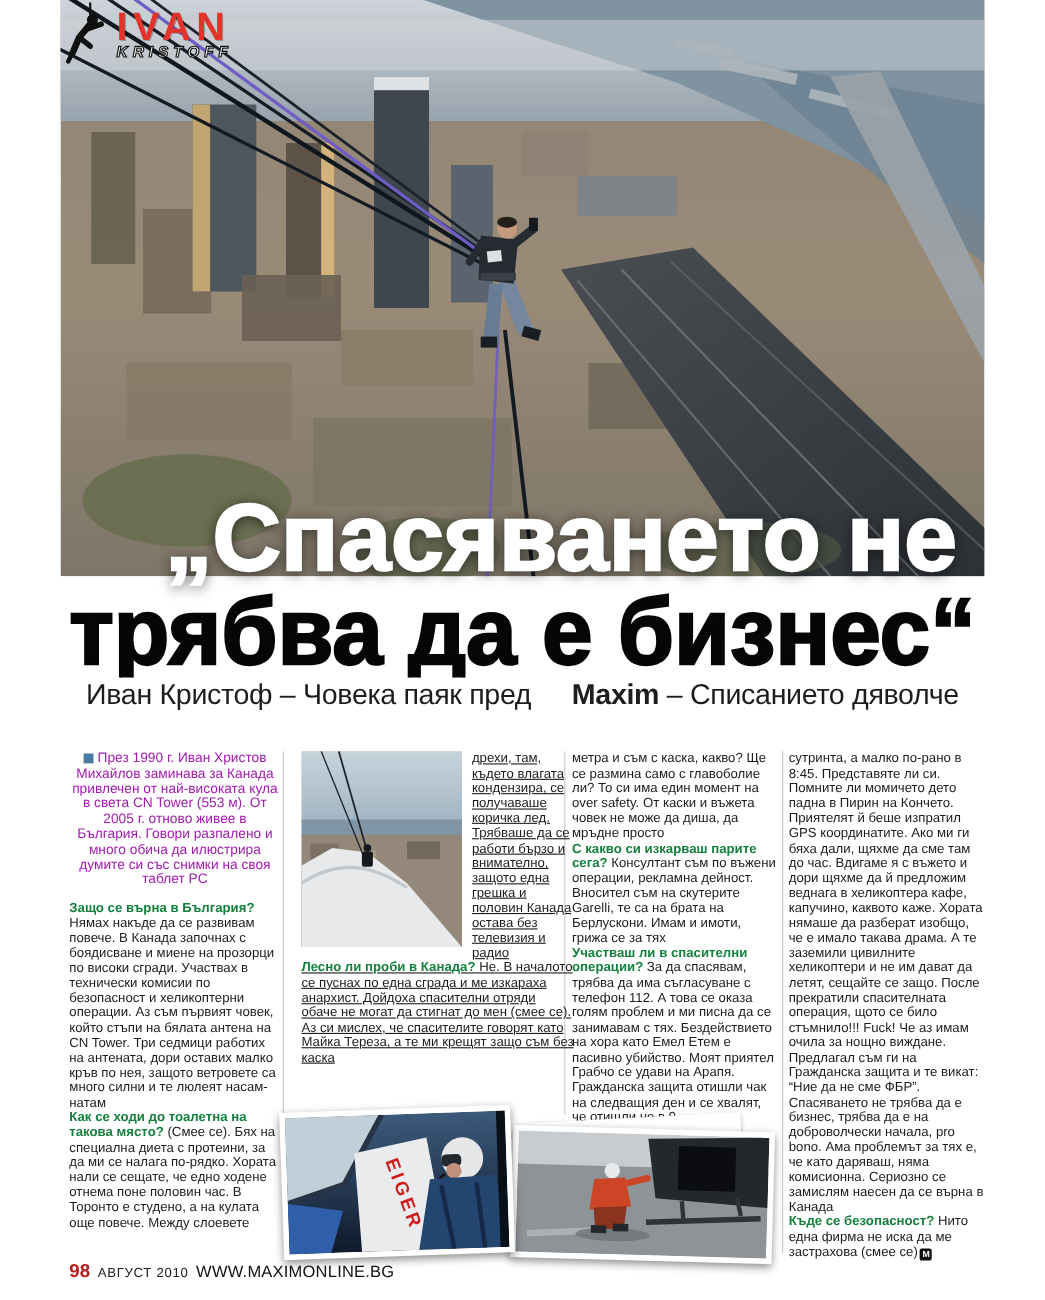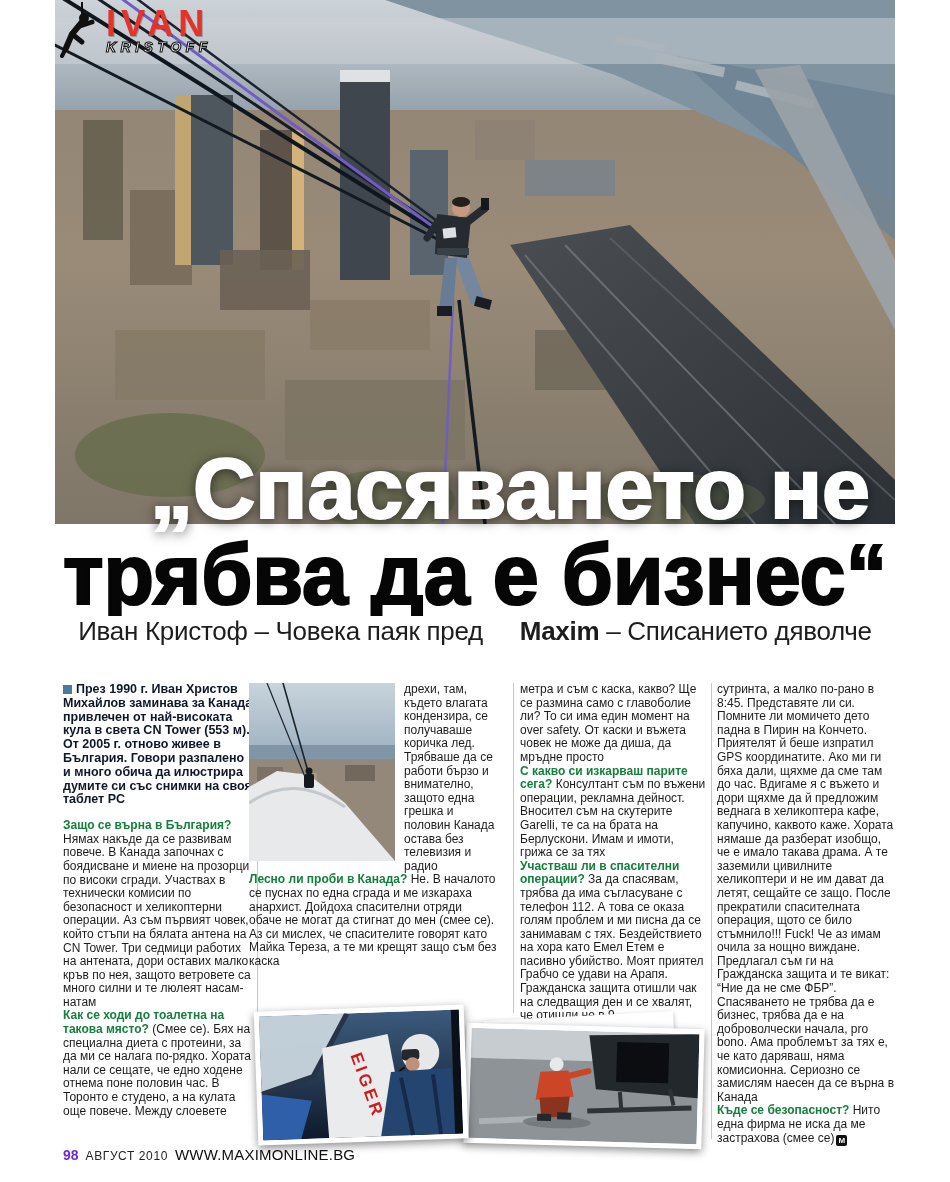--- a/index.html
+++ b/index.html
@@ -29,46 +29,46 @@
 
   
   .subtitle{position:absolute;left:55px;top:616px;width:840px;text-align:center;
             font-size:26px;color:#1d1d1d;letter-spacing:-0.3px;white-space:nowrap;z-index:5;}
   .subtitle b{font-weight:bold;margin-left:30px;}
 
   
   .col{position:absolute;top:683px;font-size:12px;line-height:13.6px;color:#1c1c1c;}
   .col p{margin:0;}
   .col1{left:63px;width:192px;}
-  .col2{left:249px;width:248px;}
+  .col2{left:274px;width:248px;text-decoration:underline;}
   .col3{left:520px;width:186px;}
   .col4{left:717px;width:178px;}
   .q{font-weight:bold;color:#15803d;}
-  .intro{font-weight:bold;color:#0f172a;font-size:12.5px;line-height:13.8px;margin-bottom:12px !important;}
+  .intro{font-weight:normal;color:#a21caf;font-size:12.5px;line-height:13.8px;margin-bottom:12px !important;text-align:center;}
   .bullet{display:inline-block;width:9px;height:9px;background:#4a7aa0;margin-right:4px;vertical-align:-1px;}
   .rule{position:absolute;width:1px;background:#c6c6c6;}
   .rule1{left:257px;top:683px;height:420px;}
   .rule2{left:513px;top:683px;height:330px;}
   .rule3{left:711px;top:683px;height:456px;}
 
   .inset-photo{float:left;width:146px;height:178px;margin:0 9px 4px 0;}
   .inset-photo svg{display:block;width:100%;height:100%;}
 
   
   .snap{position:absolute;background:#fff;padding:5px;box-shadow:0 3px 8px rgba(0,0,0,.45);}
   .snapA{left:256px;top:1008px;transform:rotate(-2deg);z-index:6;}
   .snapB{left:465px;top:1026px;transform:rotate(1.6deg);z-index:5;}
   .snapBack{position:absolute;left:484px;top:1016px;width:190px;height:34px;background:#fff;
             transform:rotate(-3deg);z-index:4;box-shadow:0 2px 5px rgba(0,0,0,.3);}
   .snap svg{display:block;}
   .eiger{font-weight:bold;letter-spacing:3px;}
 
   
   .footer{position:absolute;left:63px;top:1146px;display:flex;align-items:baseline;gap:7px;z-index:3;}
-  .page-num{font-size:14px;font-weight:bold;color:#6d28d9;}
+  .page-num{font-size:17px;font-weight:bold;color:#b91c1c;}
   .issue{font-size:12px;letter-spacing:.6px;color:#222;}
   .site{font-size:15px;font-weight:normal;letter-spacing:.2px;color:#111;}
 
   
   .endmark{display:inline-block;width:11px;height:11px;background:#111;color:#fff;
            font-size:8px;font-weight:bold;text-align:center;line-height:11px;
            vertical-align:-1px;margin-left:2px;border-radius:2px;}
 </style>
 </head>
 <body>

